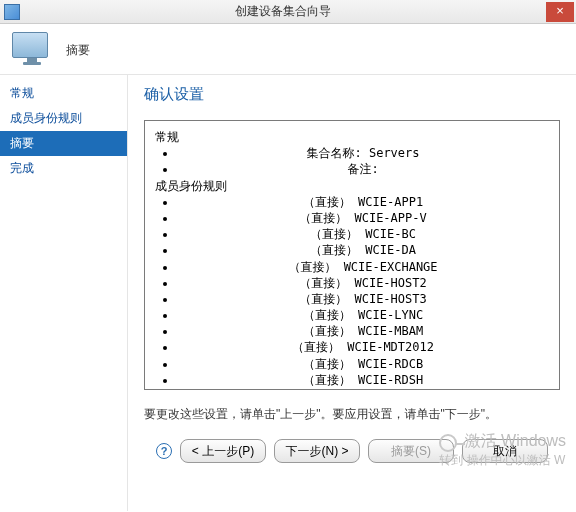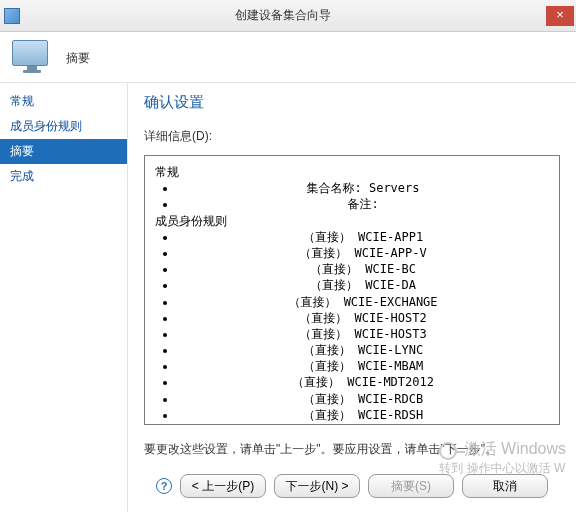--- a/index.html
+++ b/index.html
@@ -7,21 +7,21 @@
   font-family: "Microsoft YaHei", "SimSun", Arial, sans-serif;
   font-size: 12px;
   background: #fff;
   width: 576px;
   height: 512px;
   overflow: hidden;
   position: relative;
 }
 .title-bar {
   background: linear-gradient(#f5f5f5, #e8e8e8);
-  height: 32px;
+  height: 24px;
   border-bottom: 1px solid #ccc;
   display: flex;
   align-items: center;
   position: relative;
 }
 .title-bar .sys-icon {
   width: 16px; height: 16px; margin-left: 4px;
   background: linear-gradient(135deg,#7eb6e6,#4a8ed6);
   border: 1px solid #3a6fa6;
 }
@@ -193,21 +193,20 @@
 <div class="main">
   <div class="sidebar">
     <div class="nav-item">常规</div>
     <div class="nav-item">成员身份规则</div>
     <div class="nav-item selected">摘要</div>
     <div class="nav-item">完成</div>
   </div>
 
   <div class="content">
     <div class="content-title">确认设置</div>
-    <div class="detail-label">详细信息(D):</div>
 
     <div class="detail-box">
       <div class="sect">常规</div>
       <ul class="tight">
         <li>
           <span>集合名称:</span>
           <span>Servers</span>
         </li>
         <li>
           <span>备注:</span>

